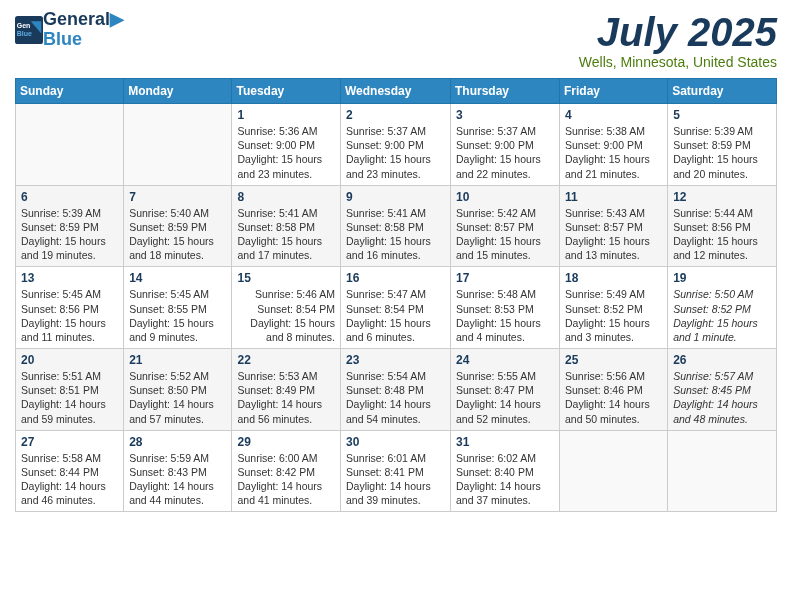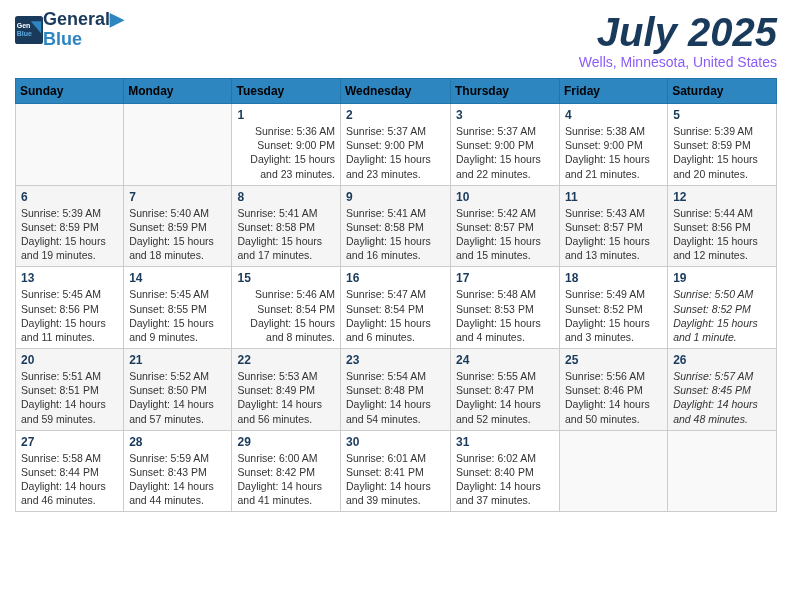--- a/index.html
+++ b/index.html
@@ -38,31 +38,31 @@
     }
     .calendar-title {
       font-size: 40px;
       font-weight: bold;
       color: #1a3a5c;
       line-height: 1.1;
       font-style: italic;
     }
     .calendar-subtitle {
       font-size: 14px;
-      color: #8b5cf6;
+      color: #4d7c0f;
       margin-left: 8px;
     }
     table {
       width: 100%;
       border-collapse: collapse;
       font-size: 11px;
     }
     thead tr th {
       background-color: #2e86c1;
-      color: #000000;
+      color: #ffffff;
       padding: 5px 4px;
       text-align: left;
       font-size: 12px;
       font-weight: bold;
       border: 1px solid #2175a9;
     }
     tbody tr td {
       border: 1px solid #ccc;
       vertical-align: top;
       padding: 4px 5px;
@@ -124,21 +124,21 @@
         <th>Friday</th>
         <th>Saturday</th>
       </tr>
   </thead>
   <tbody id="calendar-body">
   <tr>
         <td class="empty"></td>
         <td class="empty"></td>
         <td>
           <span class="day-num">1</span>
-          <div class="day-info" style="white-space: pre-line; text-align: right;">Sunrise: 5:36 AM
+          <div class="day-info" style="white-space: pre-line;">Sunrise: 5:36 AM
 Sunset: 9:00 PM
 Daylight: 15 hours
 and 23 minutes.</div>
         </td>
         <td>
           <span class="day-num">2</span>
           <div class="day-info" style="white-space: pre-line;">Sunrise: 5:37 AM
 Sunset: 9:00 PM
 Daylight: 15 hours
 and 23 minutes.</div>

